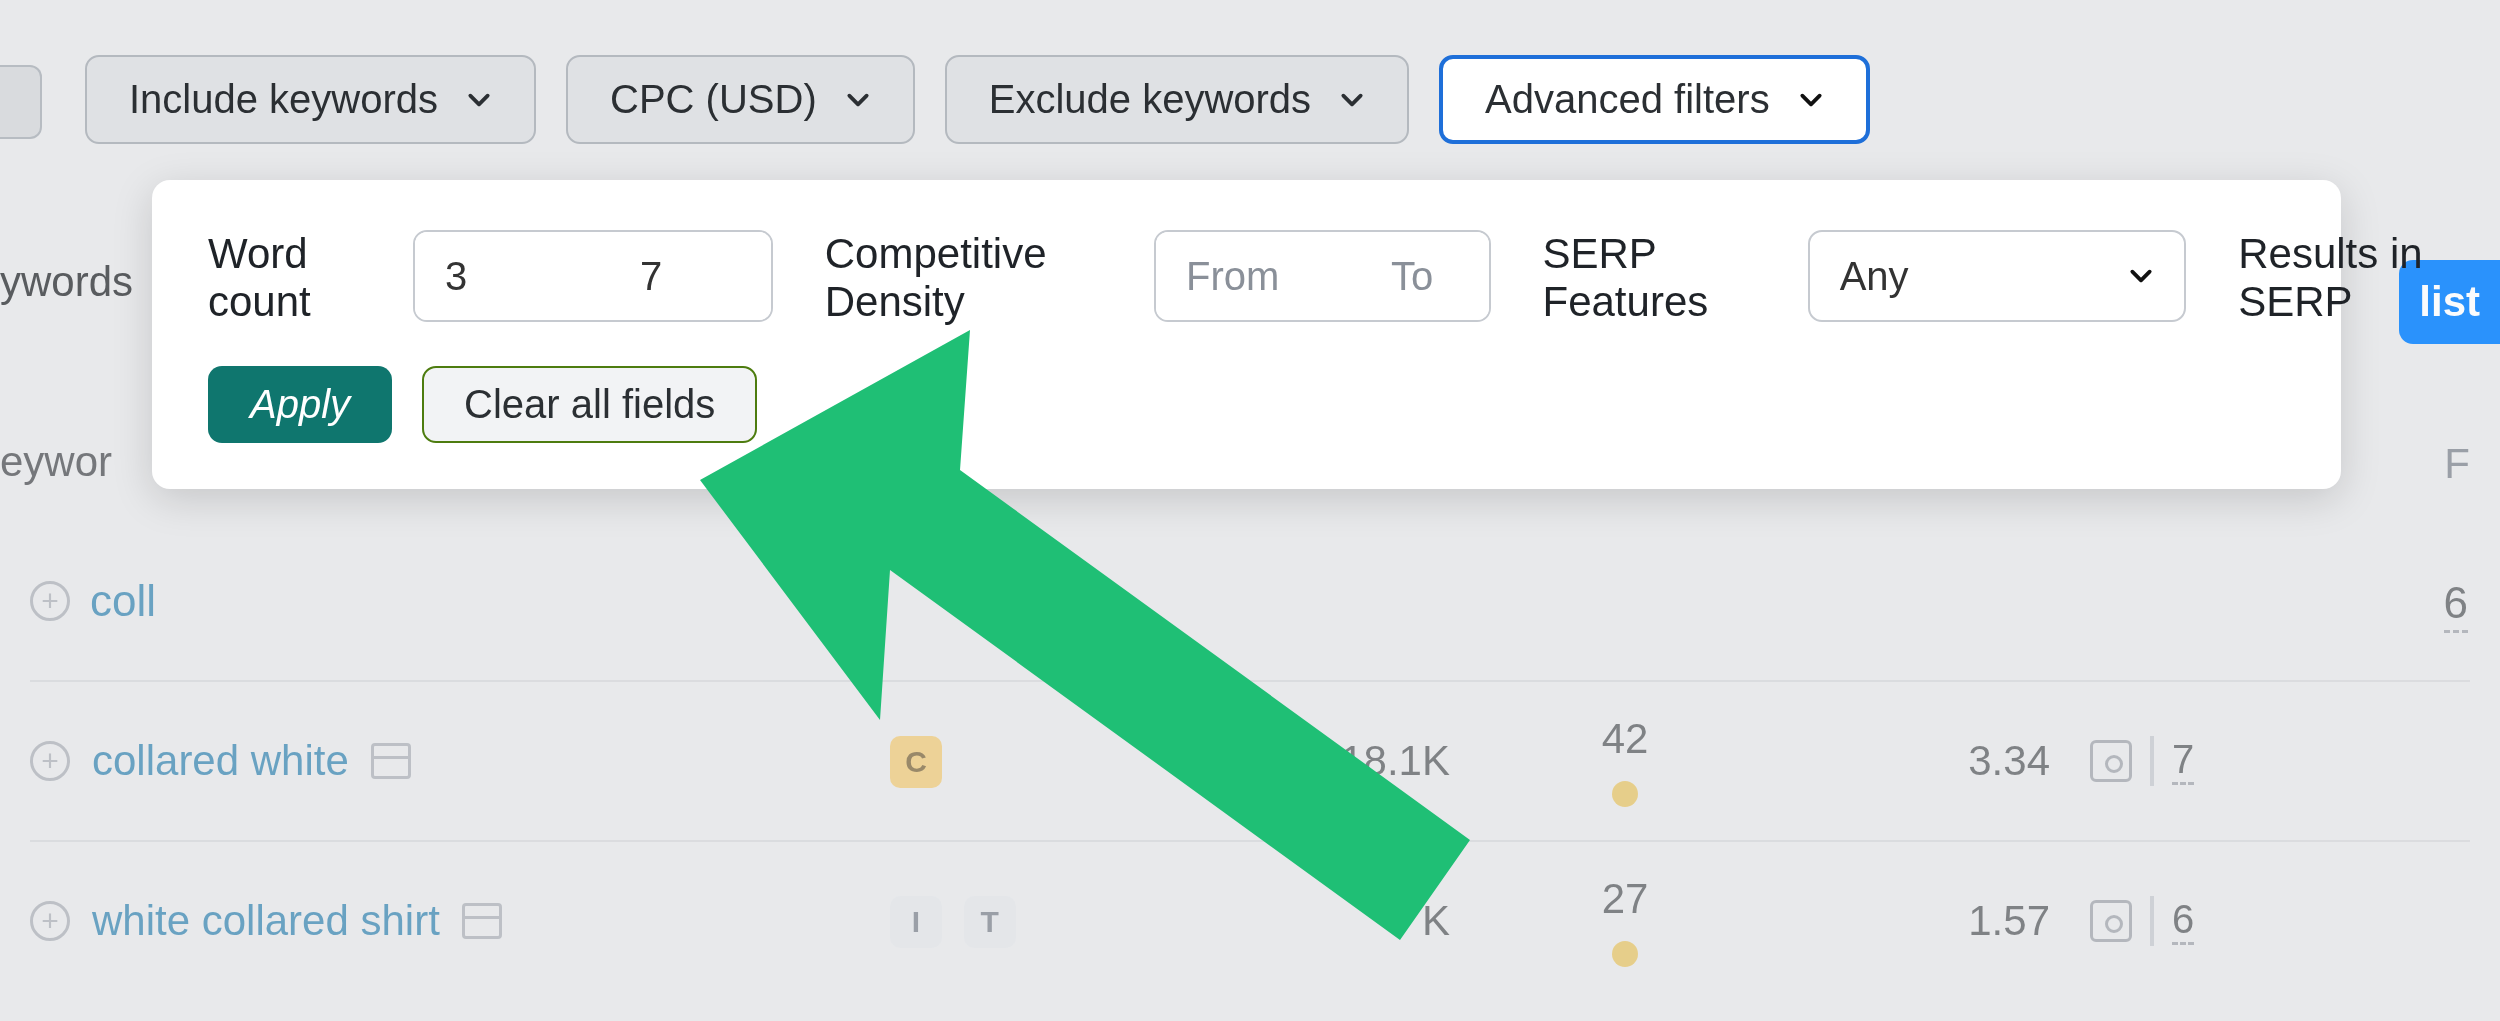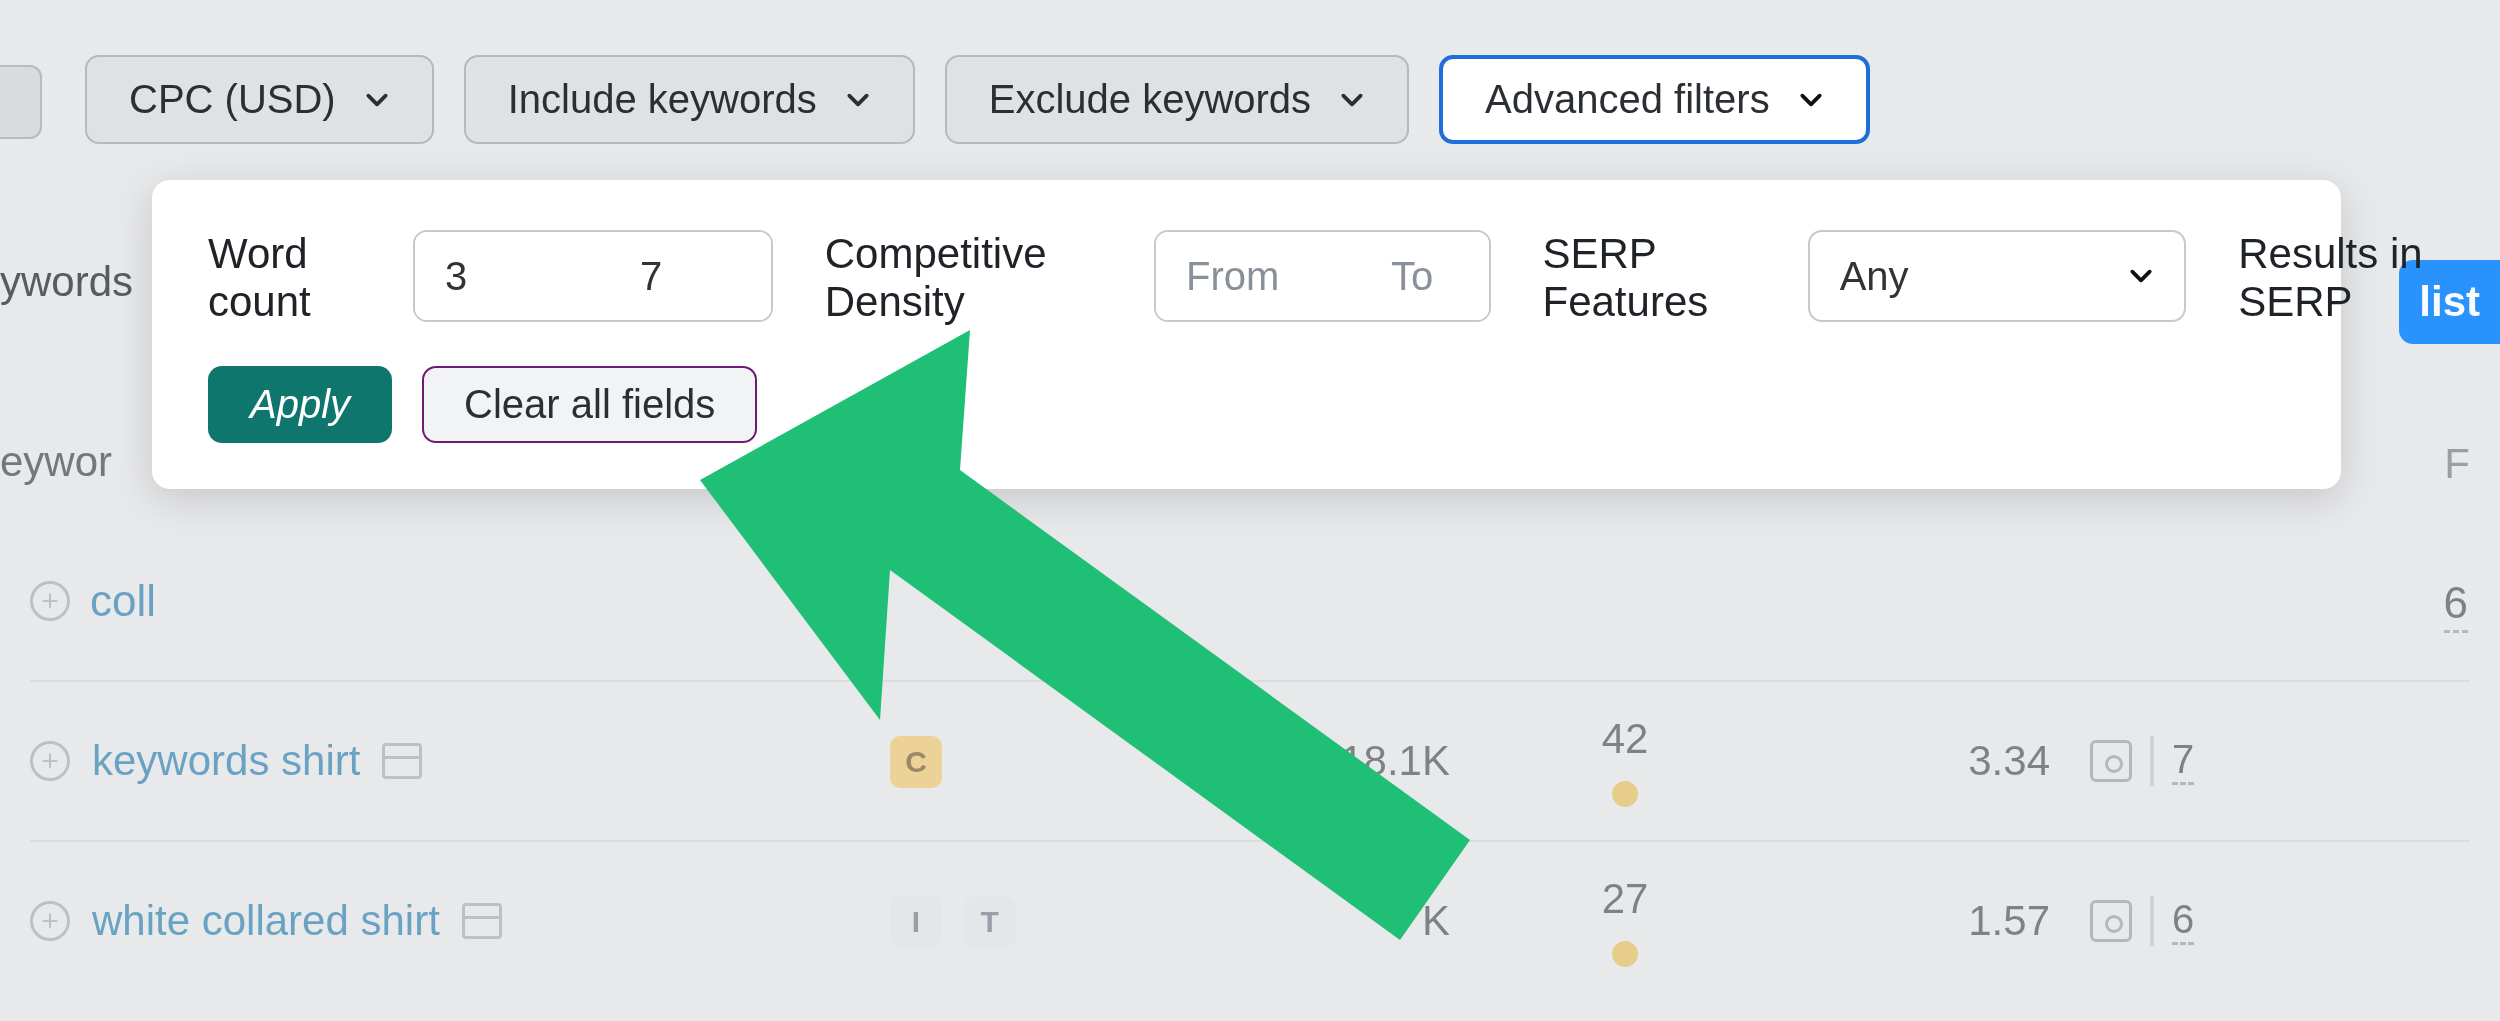--- a/index.html
+++ b/index.html
@@ -173,21 +173,21 @@
     cursor: pointer;
     border: 2px solid transparent;
   }
   .btn-primary {
     background: #0f766e;
     color: #fff;
     font-style: italic;
   }
   .btn-secondary {
     background: #f2f3f5;
-    border: 2px solid #701a75;
+    border: 2px solid #4d7c0f;
     color: #2b2f33;
     text-align: right;
   }
 
   
   .table-area {
     position: absolute;
     left: 0;
     top: 680px;
     right: 0;
@@ -288,27 +288,27 @@
     pointer-events: none;
   }
 </style>
 </head>
 <body>
 
 <div class="bg-layer"></div>
 
 <div class="filter-row">
   <div class="pill">
-    <span>CPC (USD)</span>
+    <span>Include keywords</span>
     <svg class="chev" viewBox="0 0 24 24">
         <path d="M4 8l8 8 8-8" fill="none" stroke="#2b2f33" stroke-width="3.5" stroke-linecap="round" stroke-linejoin="round"></path>
       </svg>
   </div>
   <div class="pill">
-    <span>Include keywords</span>
+    <span>CPC (USD)</span>
     <svg class="chev" viewBox="0 0 24 24">
         <path d="M4 8l8 8 8-8" fill="none" stroke="#2b2f33" stroke-width="3.5" stroke-linecap="round" stroke-linejoin="round"></path>
       </svg>
   </div>
   <div class="pill">
     <span>Exclude keywords</span>
     <svg class="chev" viewBox="0 0 24 24">
         <path d="M4 8l8 8 8-8" fill="none" stroke="#2b2f33" stroke-width="3.5" stroke-linecap="round" stroke-linejoin="round"></path>
       </svg>
   </div>
@@ -385,21 +385,21 @@
     <div class="btn btn-secondary">
       <span>Clear all fields</span>
     </div>
   </div>
 </div>
 
 <div class="table-area">
   <div class="trow">
     <div class="kw-cell">
       <span class="plus-ico">+</span>
-      <span class="kw-link">keywords shirt</span>
+      <span class="kw-link">collared white</span>
       <span class="window-ico"></span>
     </div>
     <div>
       <span class="badge c">C</span>
     </div>
     <div class="num-right">18.1K</div>
     <div class="kd-cell">
       <span>42</span>
       <span class="dot"></span>
     </div>

